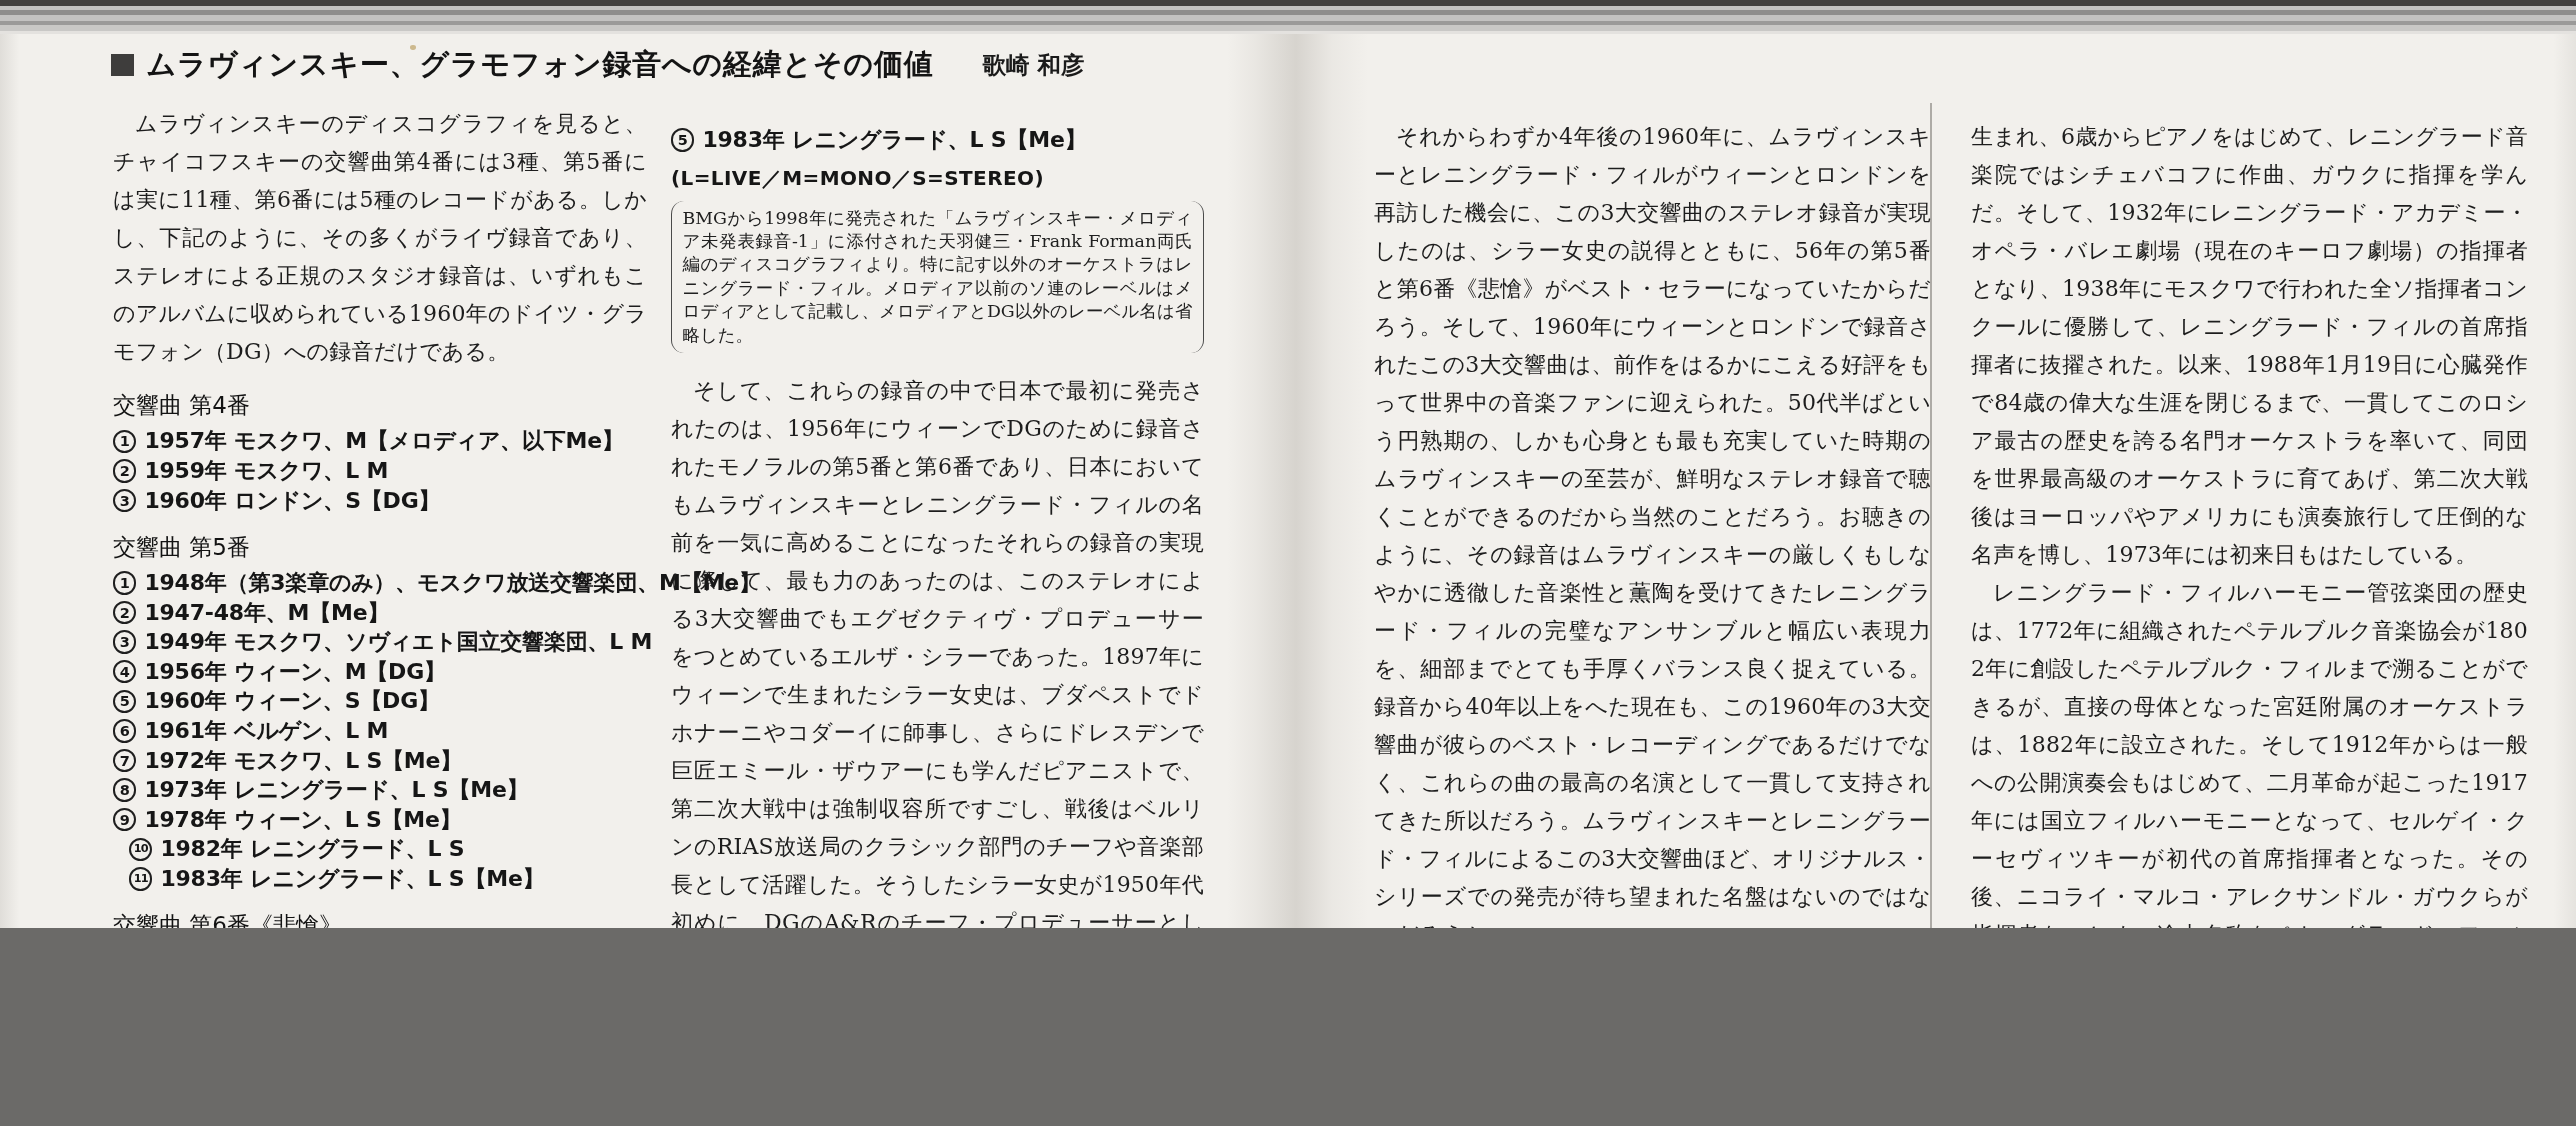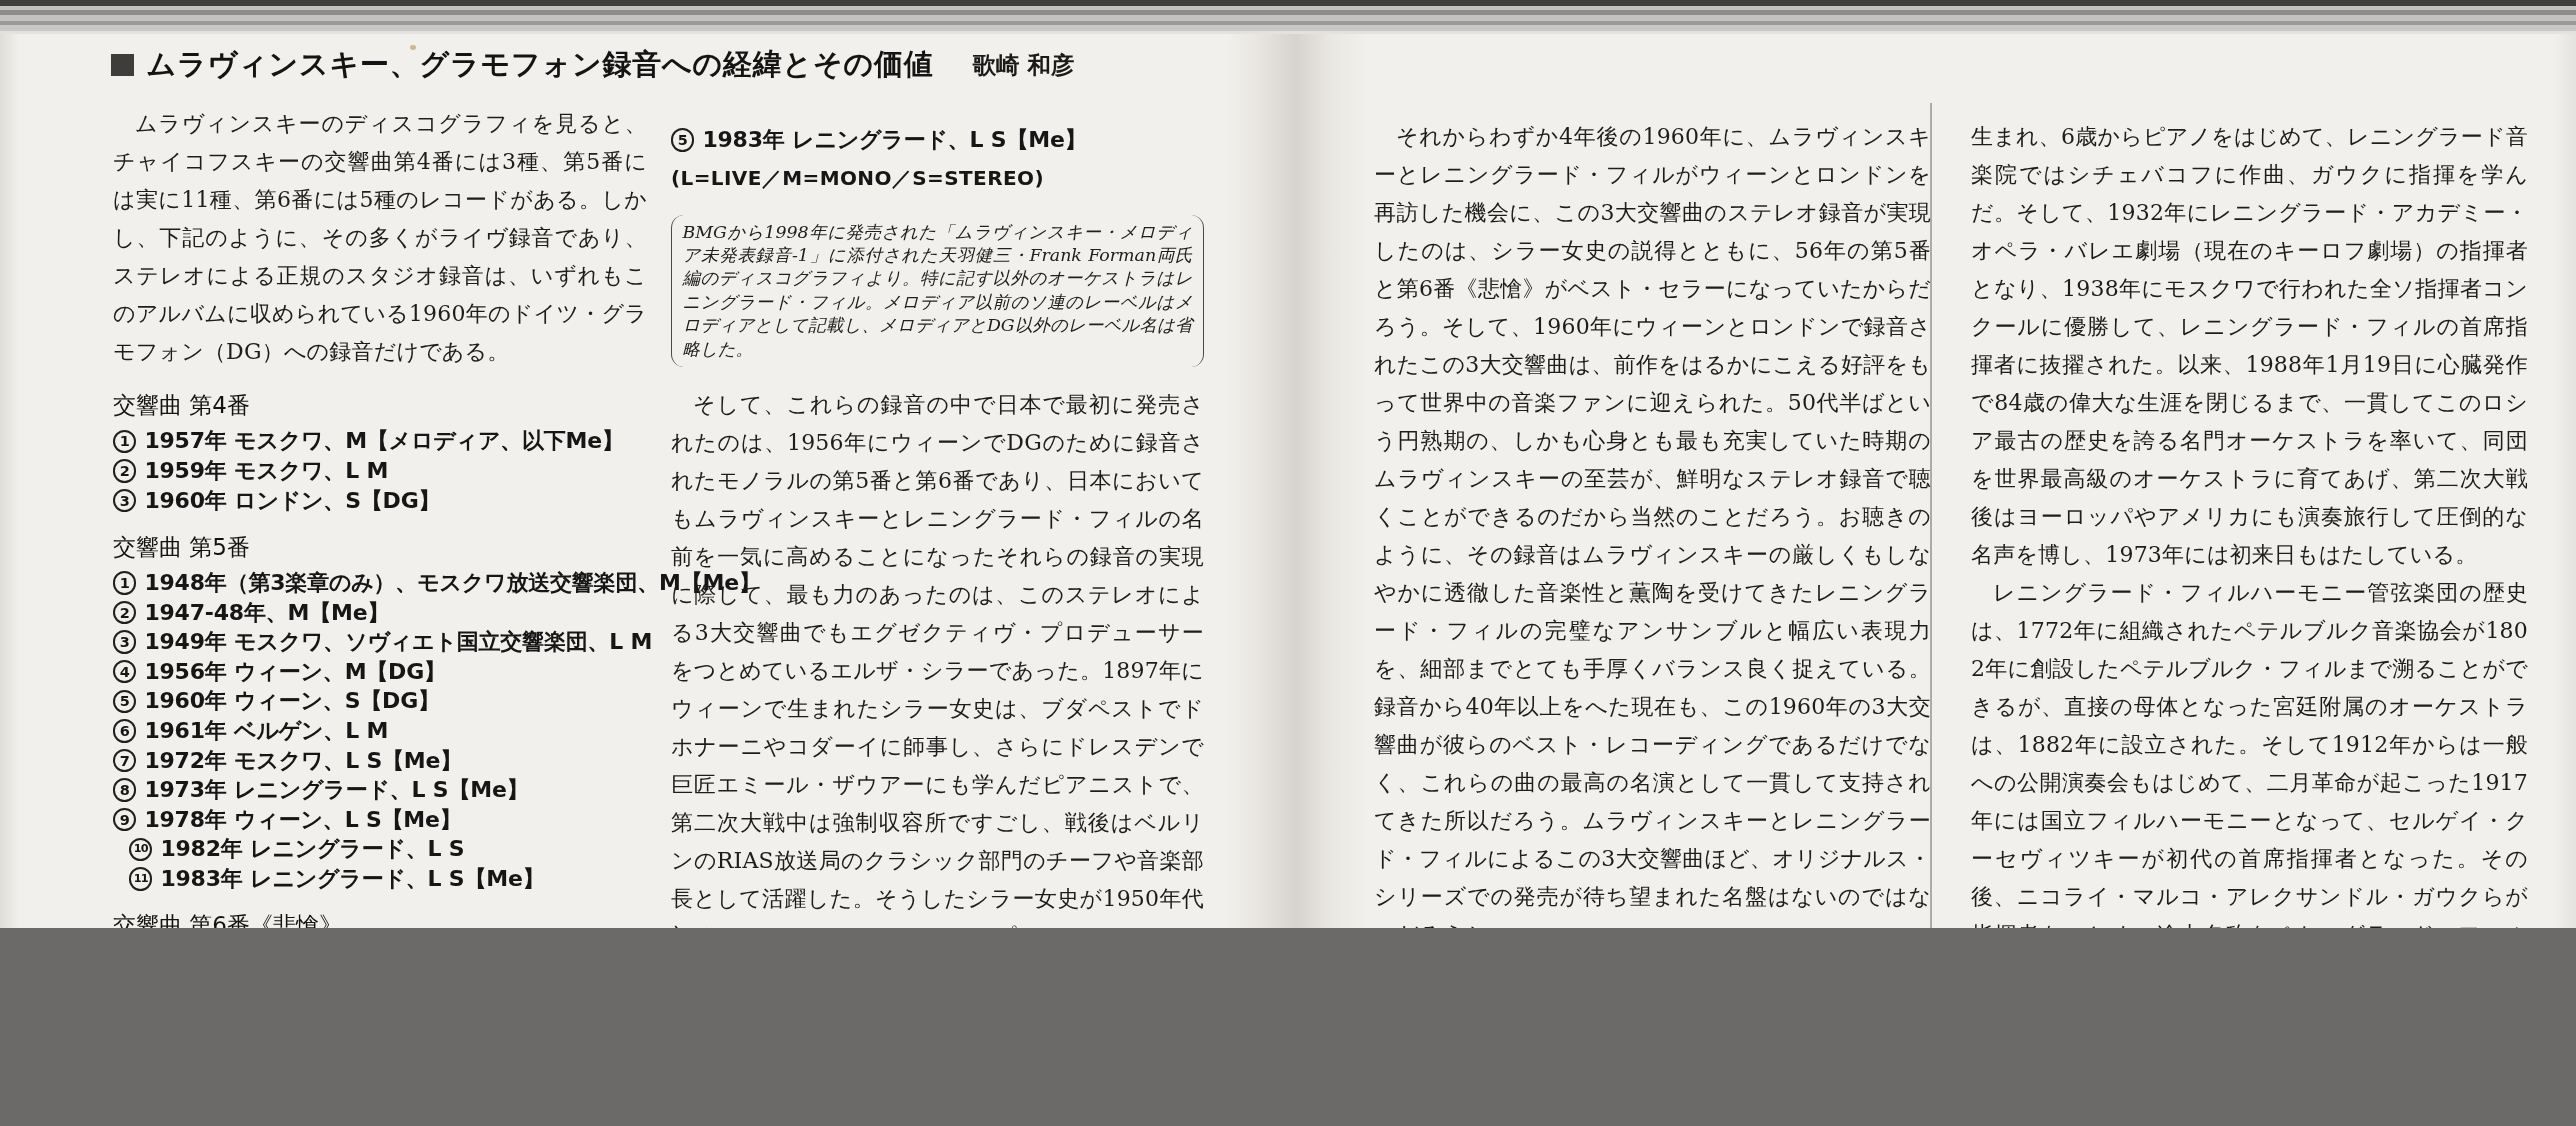--- a/index.html
+++ b/index.html
@@ -17,21 +17,21 @@
   .stripe-bottom{position:absolute;left:0;top:1078px;width:100%;height:48px;
     background:linear-gradient(180deg,#b4b2b0 0 11.3px,#9d9b99 11.3px 15.3px,#aeacaa 15.3px 21px,#8a8886 21px 25px,#a8a6a4 25px 31.5px,#6f6d6b 31.5px 36px,#a5a3a1 36px 48px);}
   .gutter-shadow{position:absolute;top:34px;height:1044px;left:1227px;width:141px;
     background:linear-gradient(90deg, rgba(90,82,70,0) 0, rgba(90,82,70,.06) 28px, rgba(90,82,70,.18) 69px, rgba(90,82,70,.05) 105px, rgba(90,82,70,0) 141px);}
   .fold-line{position:absolute;left:1930px;top:103px;width:2.4px;height:948px;background:rgba(118,115,110,.55);}
 
   .title-row{position:absolute;left:111px;top:45px;display:flex;align-items:center;
     font-family:"DejaVu Sans","Liberation Sans",sans-serif;font-weight:bold;}
   .sq{width:22.6px;height:22.6px;background:#3e3d3c;margin-right:13px;flex:0 0 auto;}
   .title{font-size:29px;letter-spacing:0.8px;color:#141414;}
-  .author{font-size:23.4px;margin-left:39px;color:#1a1a1a;}
+  .author{font-size:23.4px;margin-left:49px;color:#1a1a1a;}
 
   .col{position:absolute;top:105px;}
   .col1{left:113px;width:534px;}
   .col2{left:671px;top:128px;width:533px;}
   .col3{left:1374px;top:118px;width:557px;}
   .col4{left:1971px;top:118px;width:557px;}
 
   .body{margin:0;font-size:22px;line-height:38px;text-align:justify;text-justify:inter-character;
     word-break:break-all;overflow-wrap:anywhere;letter-spacing:0.2px;color:#1d1d1d;}
   .indent{text-indent:1em;}
@@ -41,22 +41,22 @@
   .li{display:flex;align-items:center;margin:0 0 5.6px;white-space:nowrap;
     font-family:"DejaVu Sans","Liberation Sans",sans-serif;font-weight:bold;
     font-size:22px;line-height:24px;height:24px;letter-spacing:-0.2px;color:#161616;}
   .cn{box-sizing:border-box;width:23.4px;height:23.4px;border:2px solid #1f1f1f;border-radius:50%;
     display:inline-flex;align-items:center;justify-content:center;flex:0 0 auto;
     font-size:14.5px;font-weight:bold;margin-right:8px;}
   .cn.two{font-size:11.3px;letter-spacing:-0.8px;margin-left:16px;}
 
   .legend{font-family:"DejaVu Sans","Liberation Sans",sans-serif;font-weight:bold;
     font-size:20px;margin-top:13px;letter-spacing:0.4px;color:#161616;}
-  .note{margin-top:23px;border-left:1.6px solid #4a4a4a;border-right:1.6px solid #4a4a4a;
-    border-radius:13px;padding:5.6px 10.5px;font-style:italic;}
+  .note{margin-top:9px;border-left:1.6px solid #4a4a4a;border-right:1.6px solid #4a4a4a;
+    border-radius:13px;padding:5.6px 10.5px;}
   .note p{margin:0;font-size:17.4px;line-height:23.4px;text-align:justify;word-break:break-all;color:#202020;}
   .col2 .body{margin-top:19.4px;}
 
   .speck1{position:absolute;left:410px;top:45px;width:5.6px;height:4.8px;border-radius:50%;background:#cdb98e;}
   .speck2{position:absolute;left:2121px;top:1002px;width:7.3px;height:5.6px;border-radius:50%;background:#8a4a2c;}
 </style>
 </head>
 <body>
 
 <div class="scan">

